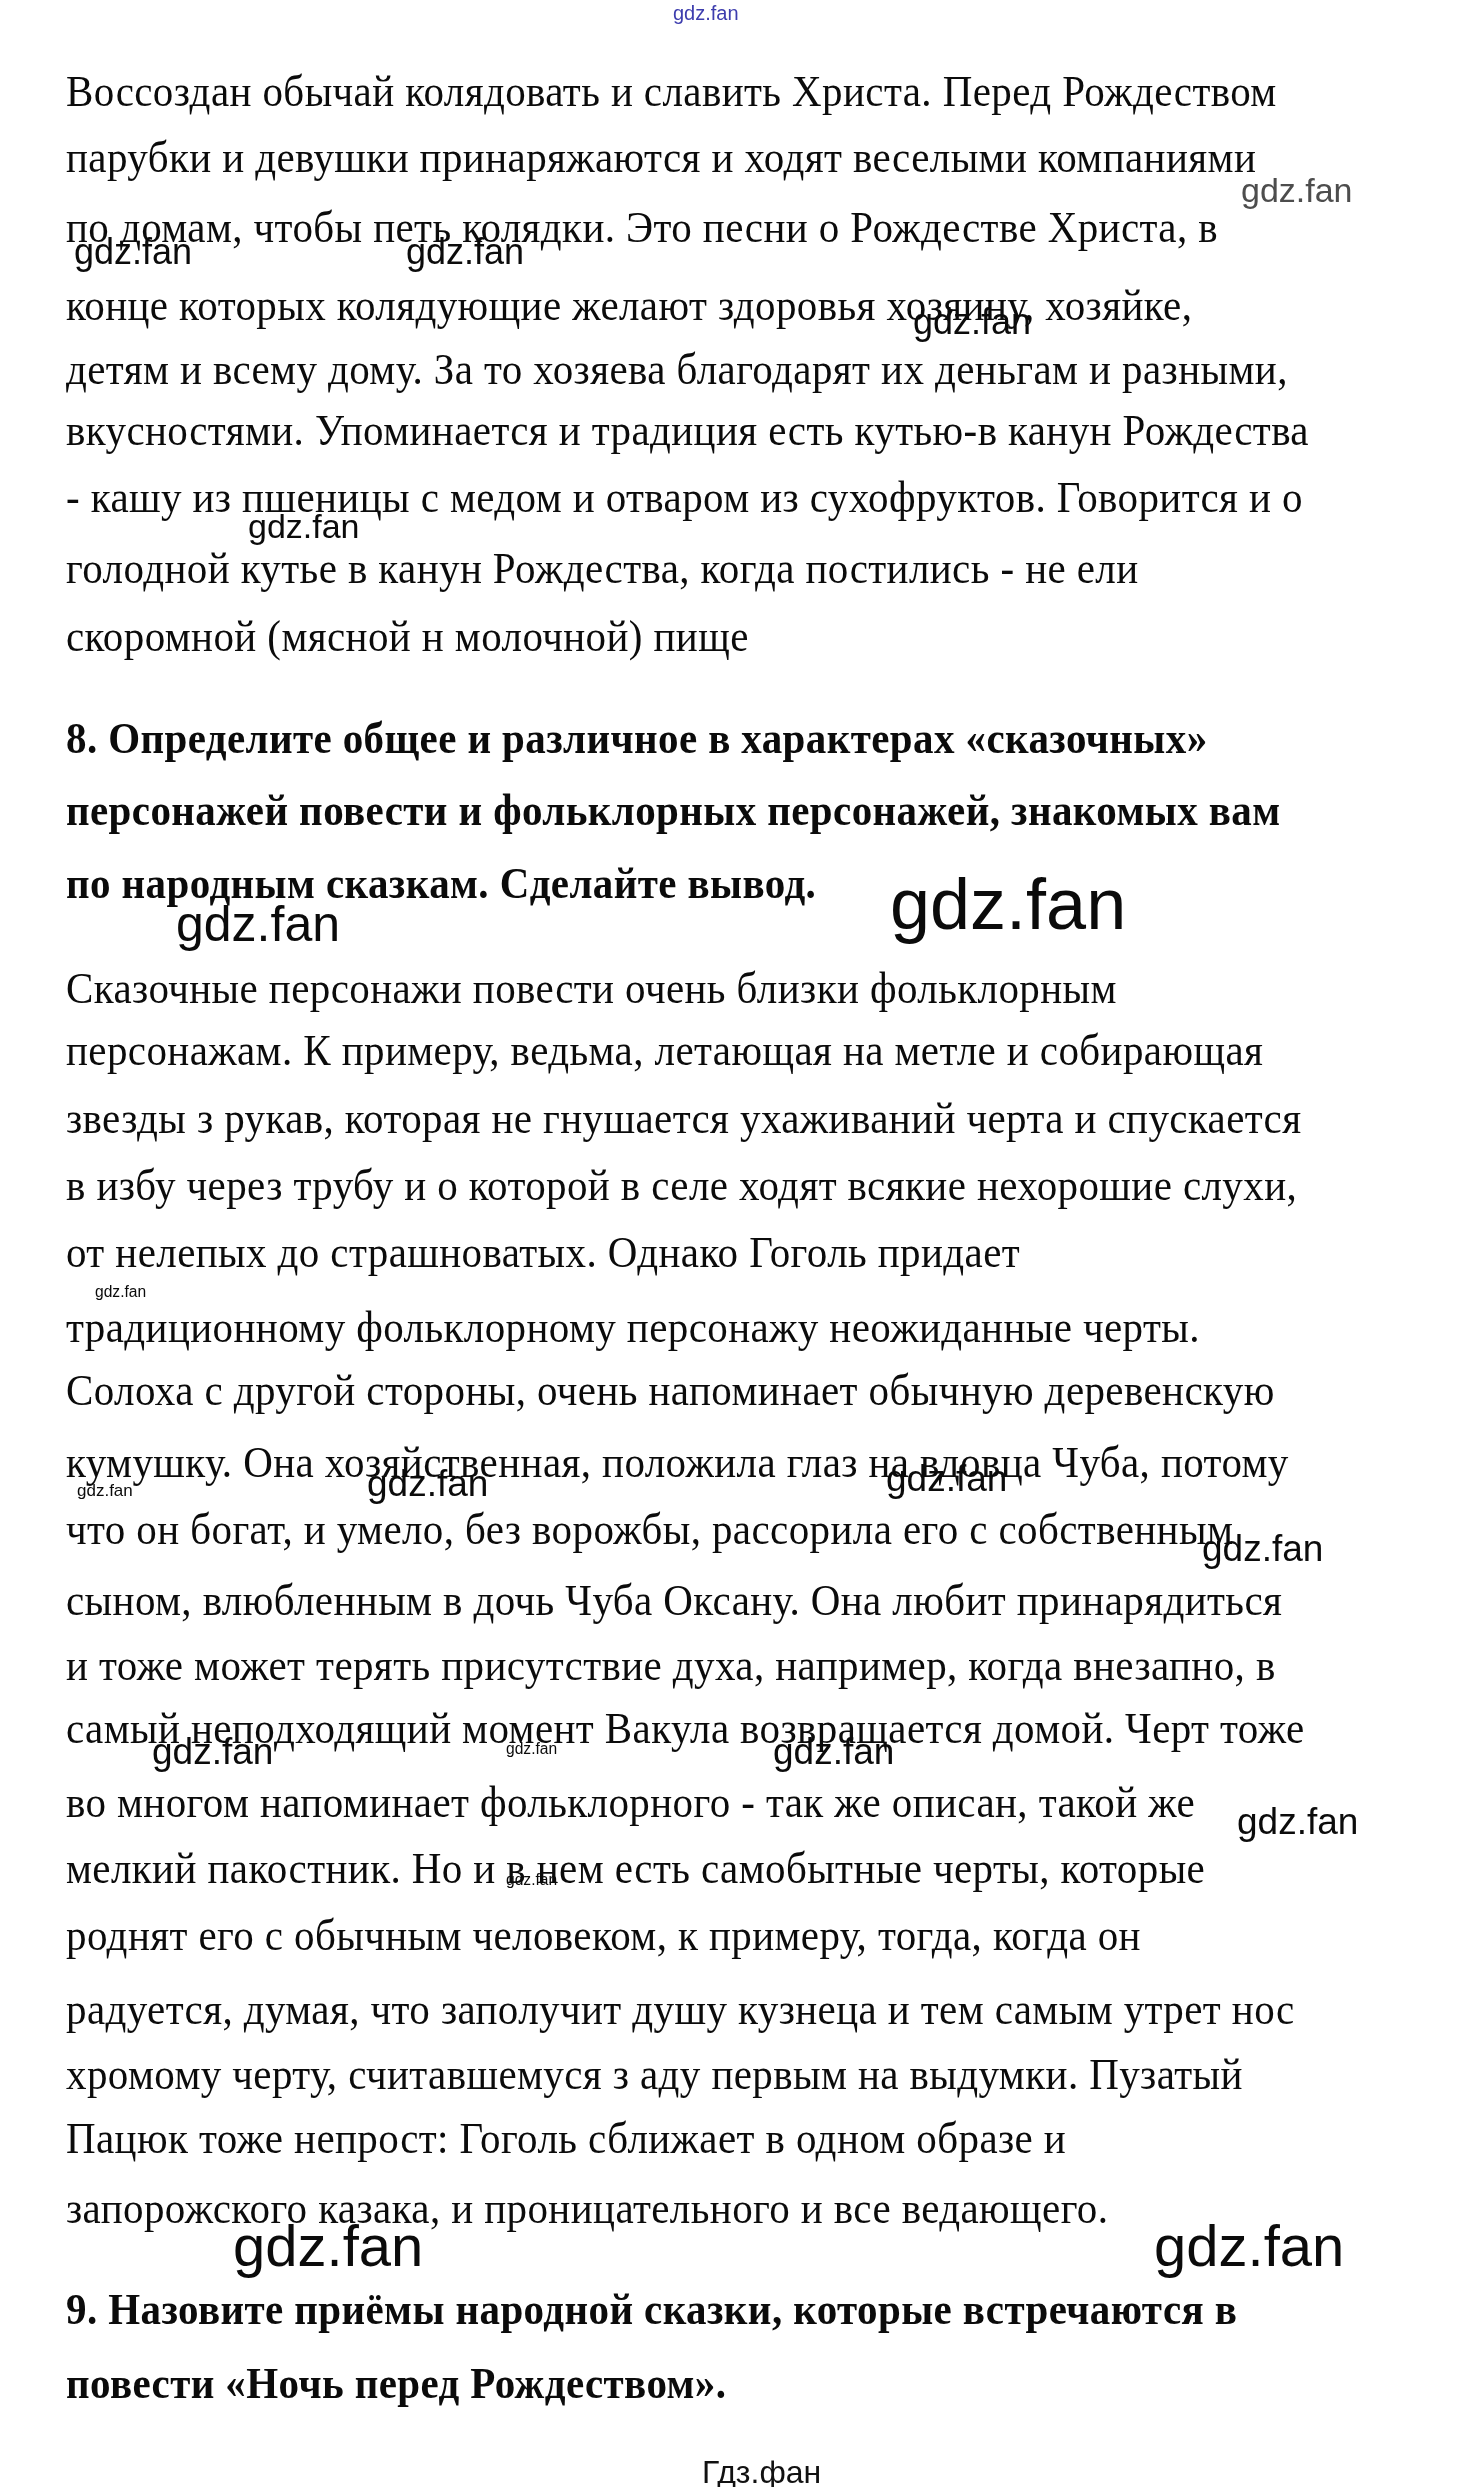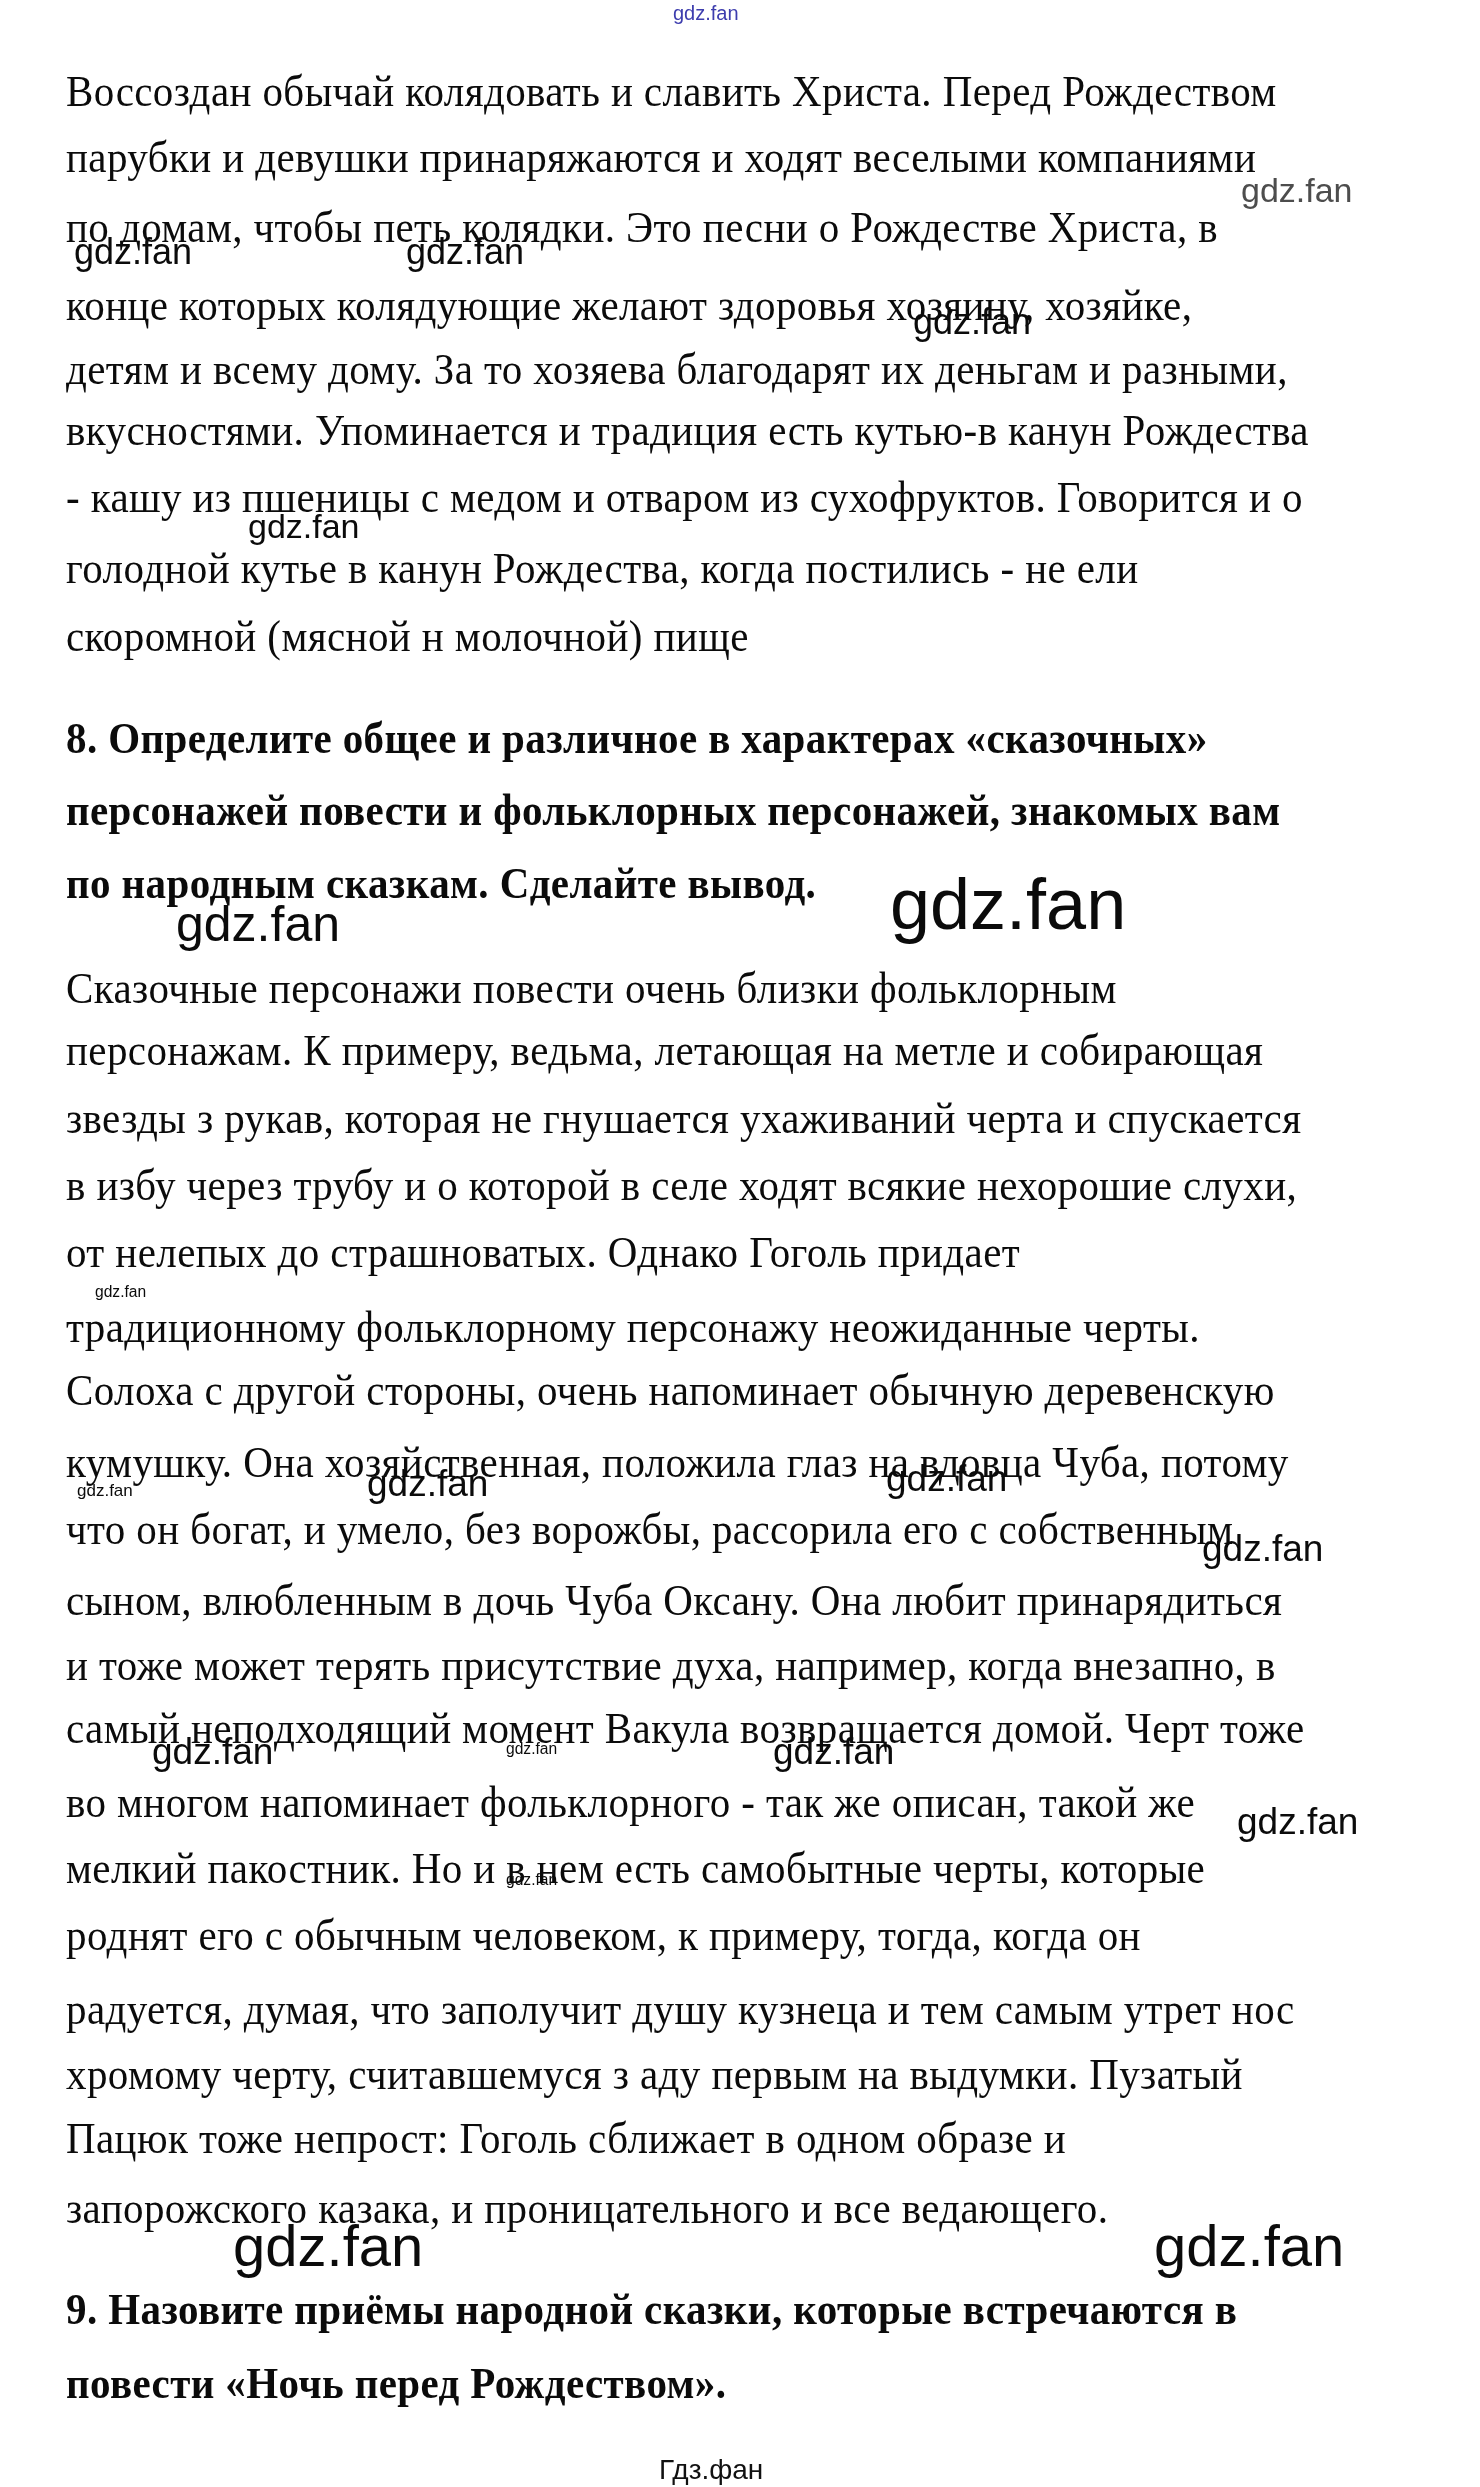--- a/index.html
+++ b/index.html
@@ -80,15 +80,15 @@
     <div class="wm" style="left: 367px; top: 1465px; font-size: 37px; color: rgb(11, 11, 11);">gdz.fan</div>
     <div class="wm" style="left: 886px; top: 1460px; font-size: 37px; color: rgb(11, 11, 11);">gdz.fan</div>
     <div class="wm" style="left: 1202px; top: 1530px; font-size: 37px; color: rgb(11, 11, 11);">gdz.fan</div>
     <div class="wm" style="left: 152px; top: 1733px; font-size: 37px; color: rgb(11, 11, 11);">gdz.fan</div>
     <div class="wm" style="left: 506px; top: 1741px; font-size: 15.6px; color: rgb(11, 11, 11);">gdz.fan</div>
     <div class="wm" style="left: 773px; top: 1733px; font-size: 37px; color: rgb(11, 11, 11);">gdz.fan</div>
     <div class="wm" style="left: 1237px; top: 1803px; font-size: 37px; color: rgb(11, 11, 11);">gdz.fan</div>
     <div class="wm" style="left: 506px; top: 1872px; font-size: 15.6px; color: rgb(11, 11, 11);">gdz.fan</div>
     <div class="wm" style="left: 233px; top: 2217px; font-size: 58px; color: rgb(11, 11, 11);">gdz.fan</div>
     <div class="wm" style="left: 1154px; top: 2217px; font-size: 58px; color: rgb(11, 11, 11);">gdz.fan</div>
-    <div class="wm" style="left: 659px; top: 2456px; font-size: 28px; color: rgb(17, 17, 17);">Гдз.фан</div>
+    <div class="wm" style="left: 702px; top: 2456px; font-size: 32px; color: rgb(17, 17, 17);">Гдз.фан</div>
   </div>
 
 
 </body></html>

